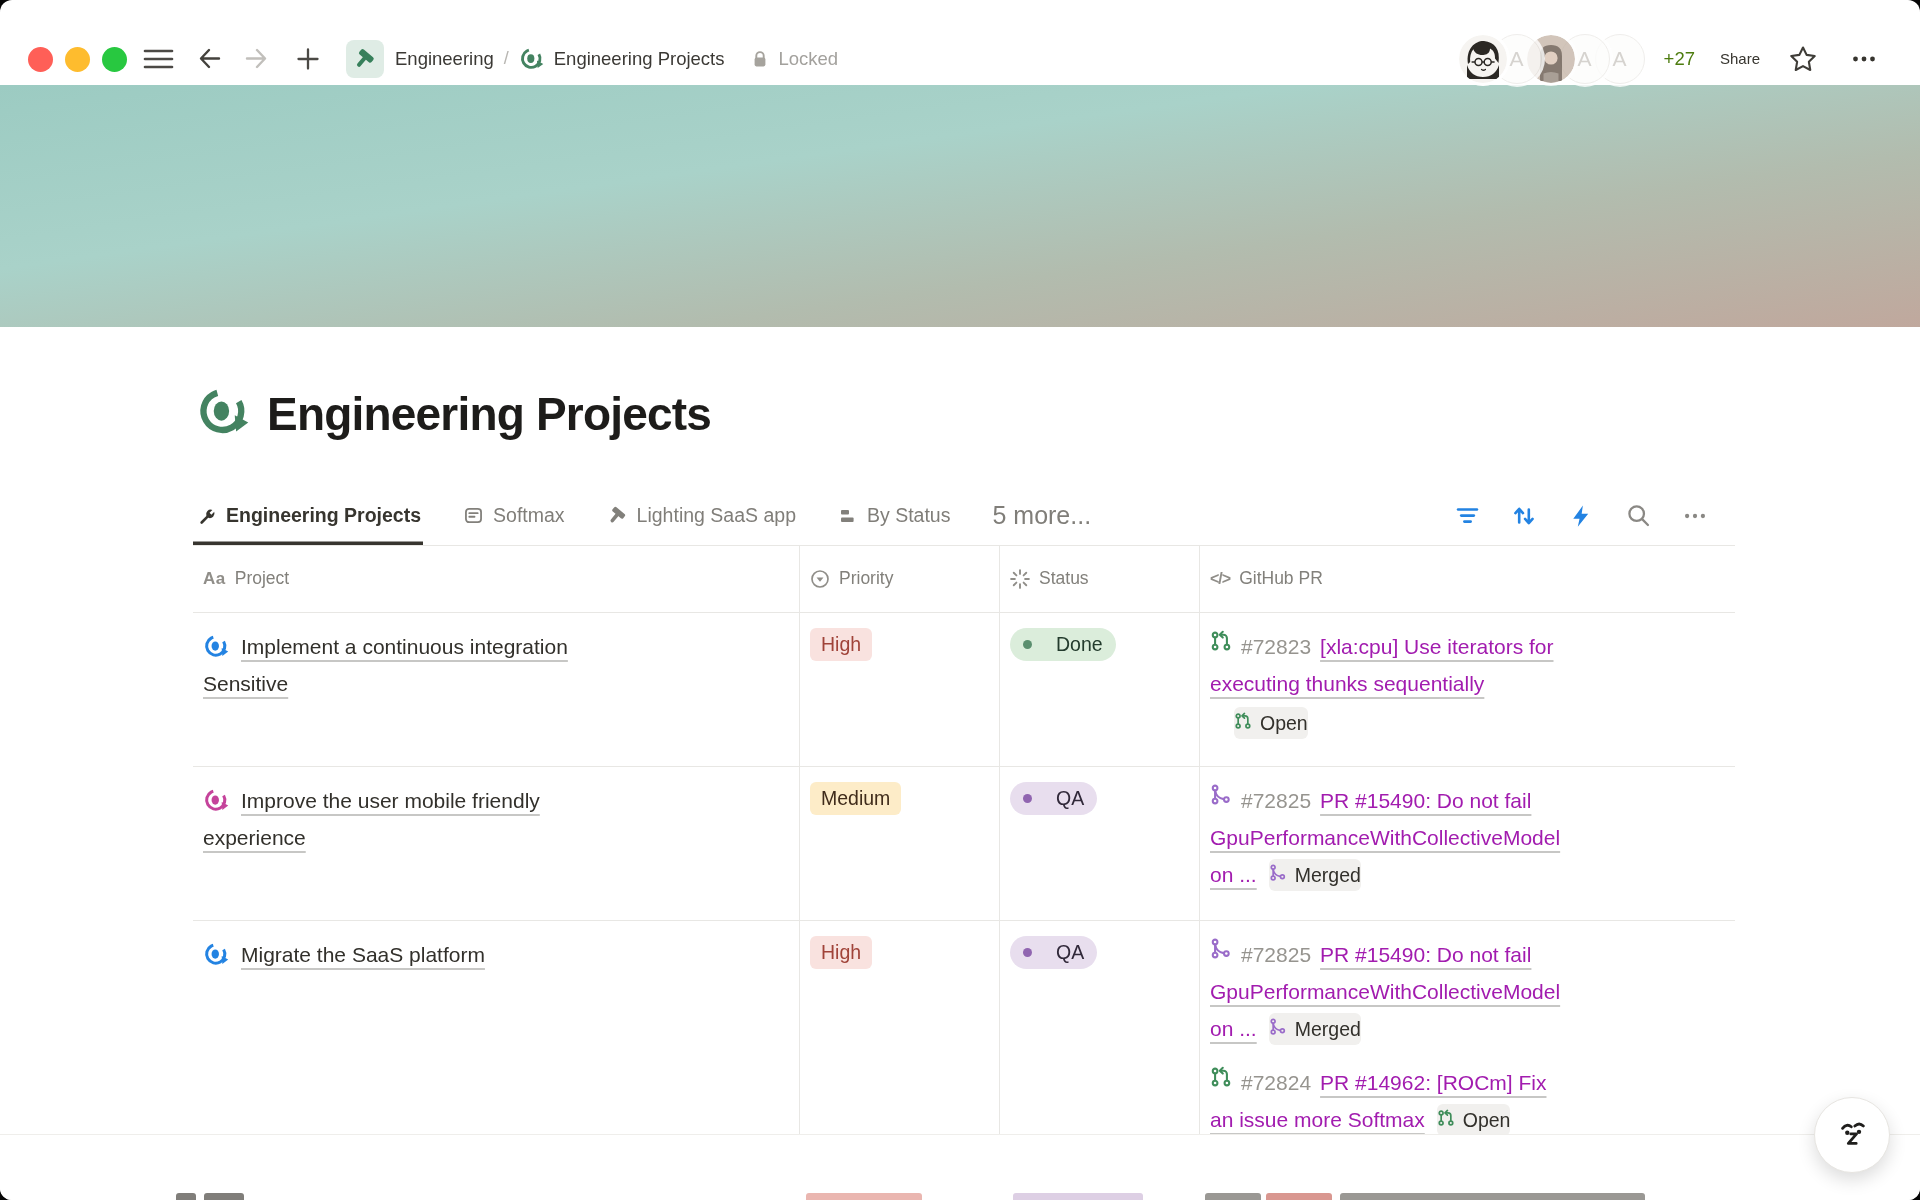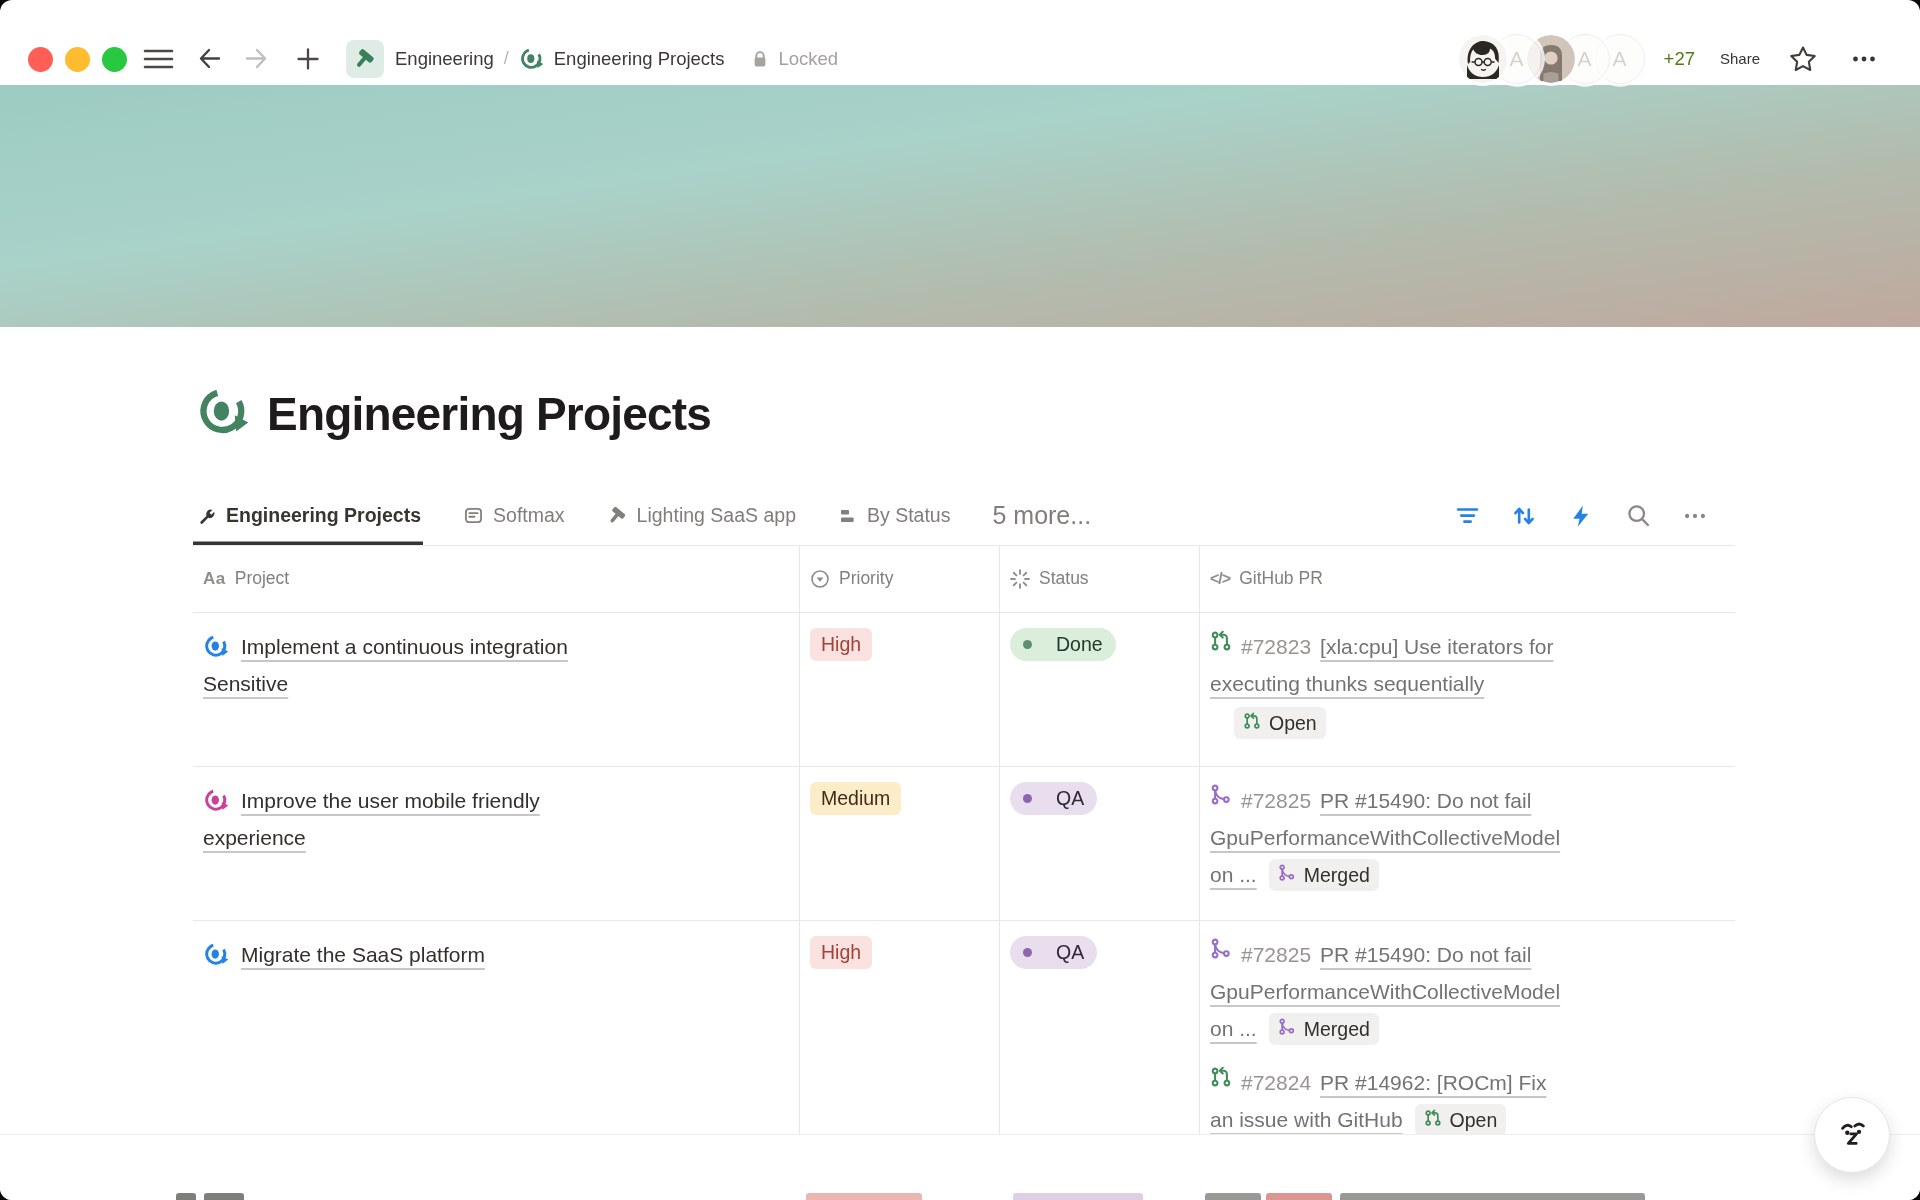--- a/index.html
+++ b/index.html
@@ -59,25 +59,25 @@
     text-decoration:underline;text-decoration-thickness:1.5px;text-underline-offset:6px;text-decoration-color:rgba(55,53,47,.28)}
   .pline2{display:block}
   .badge{display:inline-block;font-size:19.5px;font-weight:500;padding:4px 11px;border-radius:6px;line-height:25px;cursor:pointer}
   .pill{display:inline-flex;align-items:center;gap:24px;font-size:19.5px;font-weight:500;padding:4px 13px;border-radius:999px;line-height:25px;cursor:pointer}
   .sdot{width:9px;height:9px;border-radius:50%;flex:none}
   .pr-entry{line-height:37px;margin-bottom:17px}
   .pr-entry:last-child{margin-bottom:0}
   .pr-l1{display:flex;align-items:center;gap:9px}
   .pr-l1 svg{flex:none}
   .pr-num{font-size:21px;color:#96948f}
-  .pr-link{font-size:21px;font-weight:500;color:#737373;cursor:pointer;
+  .pr-link{font-size:21px;font-weight:500;color:#a21caf;cursor:pointer;
     text-decoration:underline;text-decoration-thickness:1.5px;text-underline-offset:6px;text-decoration-color:rgba(55,53,47,.28)}
   .pr-line{display:block}
   .pr-tailline{display:flex;align-items:center;gap:12px}
-  .chip{display:inline-flex;align-items:center;gap:8px;background:#f1f0ee;border-radius:6px;padding:3px 9px;font-size:19.5px;font-weight:500;color:#32302b;cursor:pointer;line-height:26px}
+  .chip{display:inline-flex;align-items:center;gap:8px;background:#f1f0ee;border-radius:6px;padding:3px 0;font-size:19.5px;font-weight:500;color:#32302b;cursor:pointer;line-height:26px}
   .chip.own{margin-left:24px;margin-top:5px}
 
   
   .footer{position:absolute;left:0;top:1134px;width:100%;height:66px;background:#fff;border-top:1px solid #efeeeb}
   .frag{position:absolute;top:58px;height:9px;border-radius:3px}
   .fab{position:absolute;left:1814px;top:1097px;width:76px;height:76px;border-radius:50%;background:#fff;border:1px solid #e7e5e1;
     box-shadow:0 7px 18px rgba(0,0,0,.14);display:flex;align-items:center;justify-content:center;cursor:pointer;z-index:10}
 </style>
 </head>
 <body>
@@ -461,21 +461,21 @@
    <circle cx="3.7" cy="12.4" r="1.7"></circle>
                       <circle cx="12.3" cy="12.4" r="1.7"></circle>
    <path d="M9.3 1.3 L7.1 3.4 L9.3 5.5"></path>
                       <path d="M7.9 3.4 h1.9 a2.5 2.5 0 0 1 2.5 2.5 v4.3"></path>
                     </g>
                   </svg></span>
                 <span class="pr-num">#72824</span>
                 <span class="pr-link">PR #14962: [ROCm] Fix</span>
               </div>
               <div class="pr-tailline">
-                <span class="pr-link">an issue with GitHub</span>
+                <span class="pr-link">an issue more Softmax</span>
                 <span class="chip">
                   <span><svg width="18" height="18" viewBox="0 0 16 16">
    <g stroke="#3f8d5a" stroke-width="1.5" fill="none" stroke-linecap="round" stroke-linejoin="round">
    <circle cx="3.7" cy="3.6" r="1.7"></circle>
                         <line x1="3.7" y1="5.8" x2="3.7" y2="10.3"></line>
    <circle cx="3.7" cy="12.4" r="1.7"></circle>
                         <circle cx="12.3" cy="12.4" r="1.7"></circle>
    <path d="M9.3 1.3 L7.1 3.4 L9.3 5.5"></path>
                         <path d="M7.9 3.4 h1.9 a2.5 2.5 0 0 1 2.5 2.5 v4.3"></path>
                       </g>

